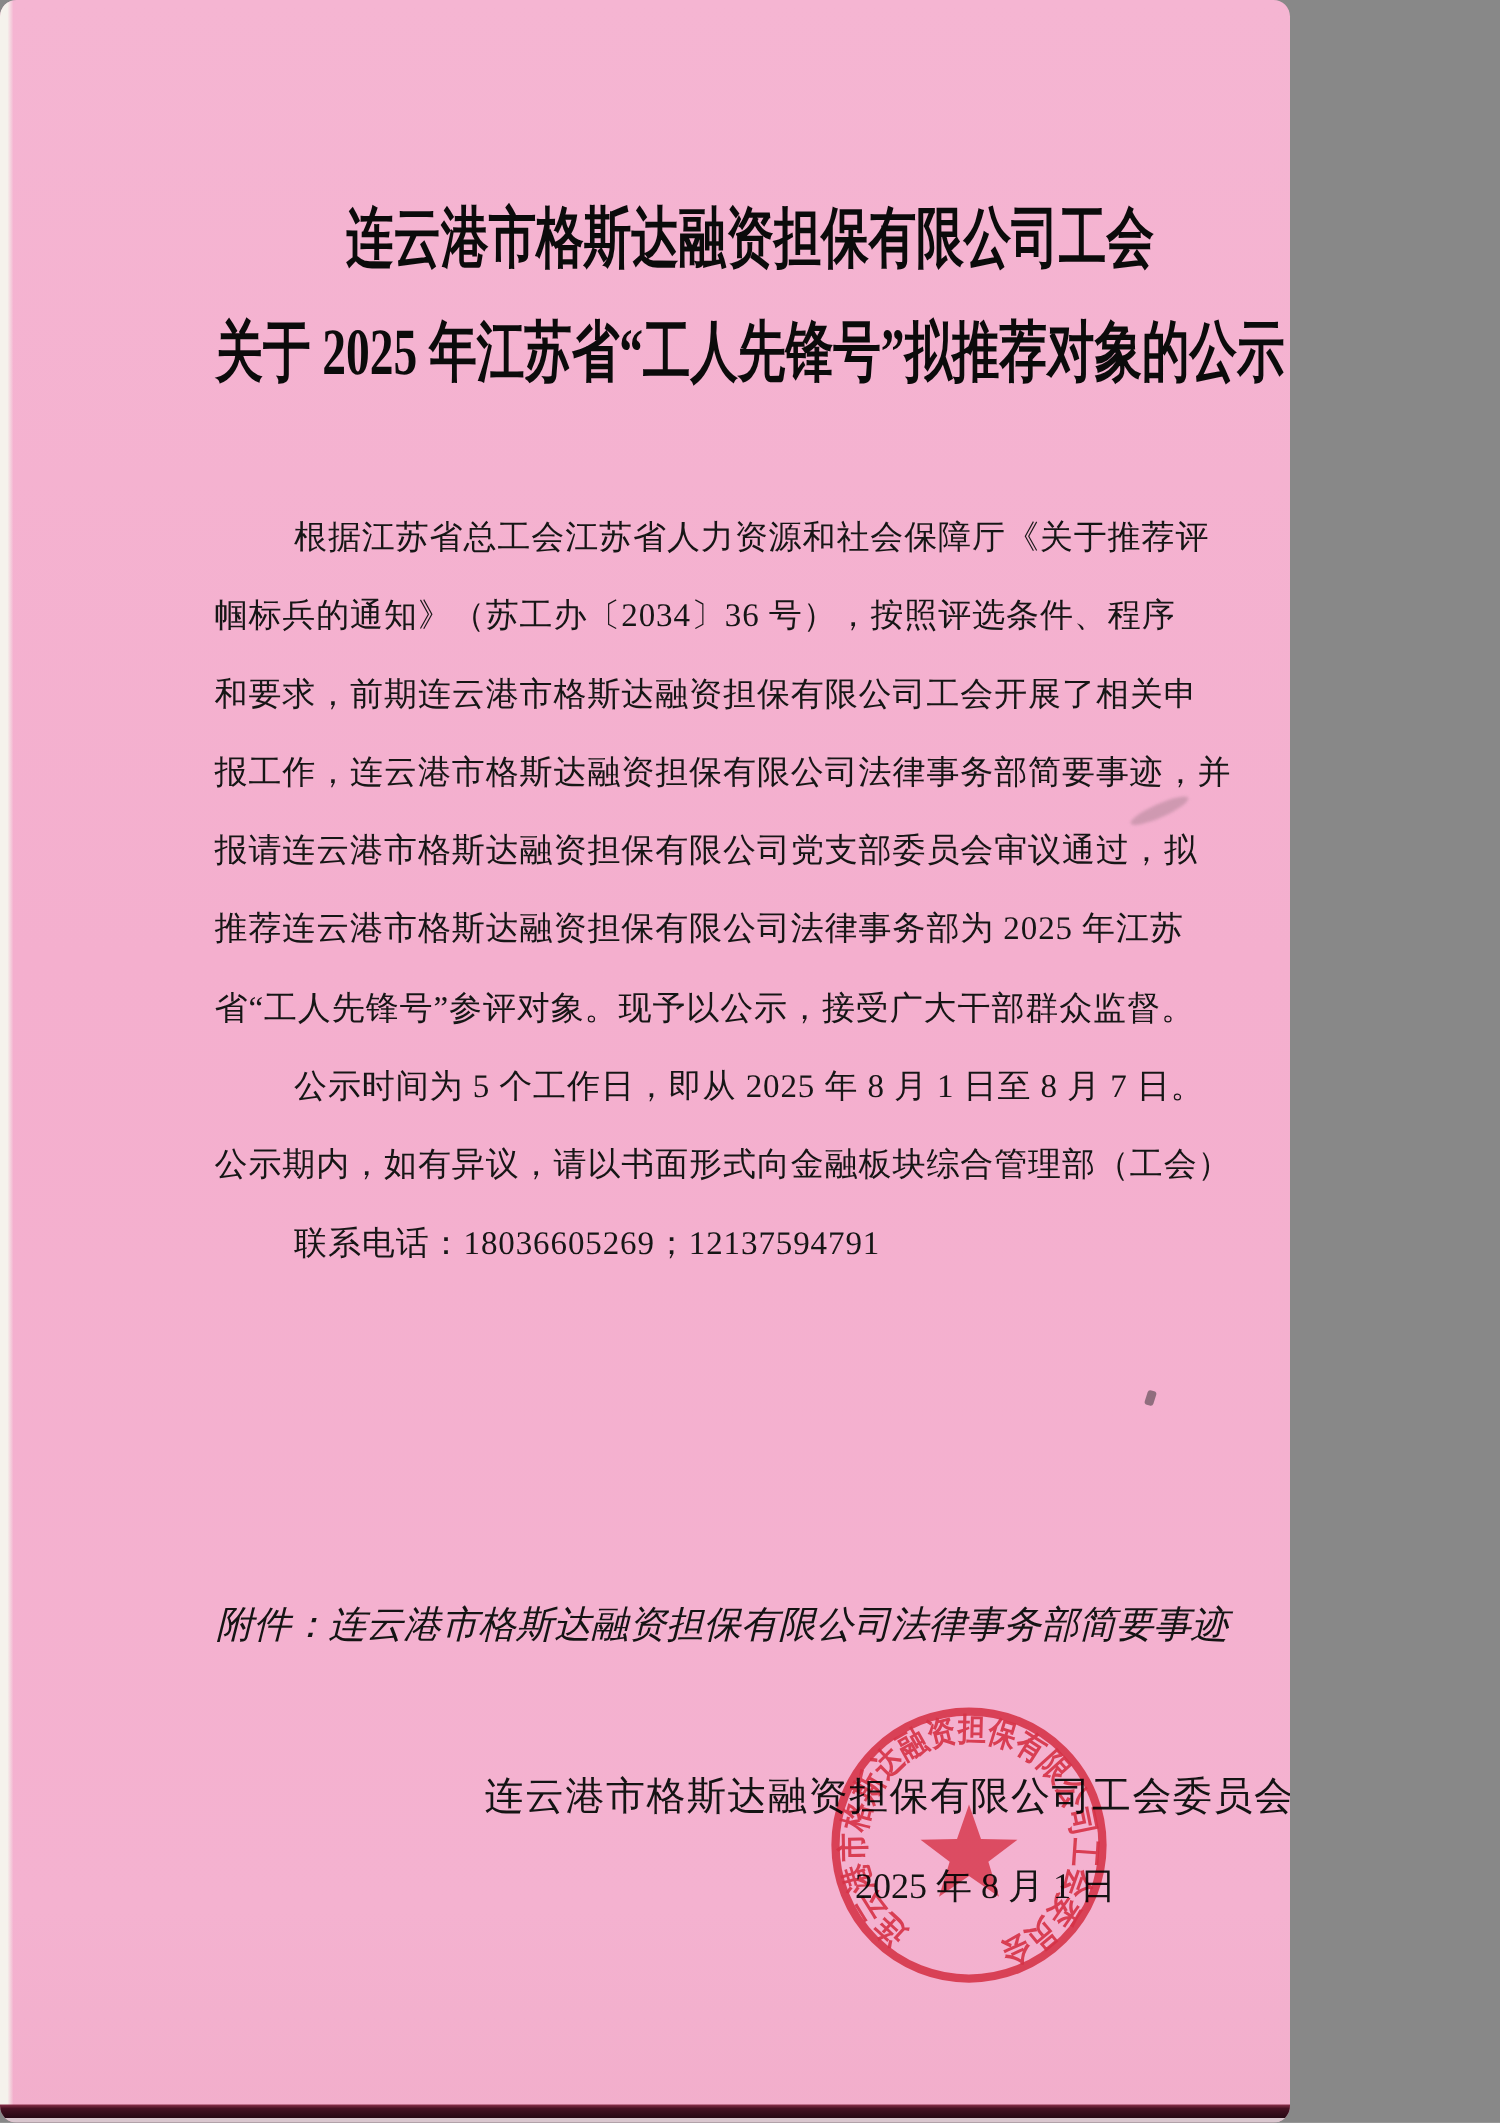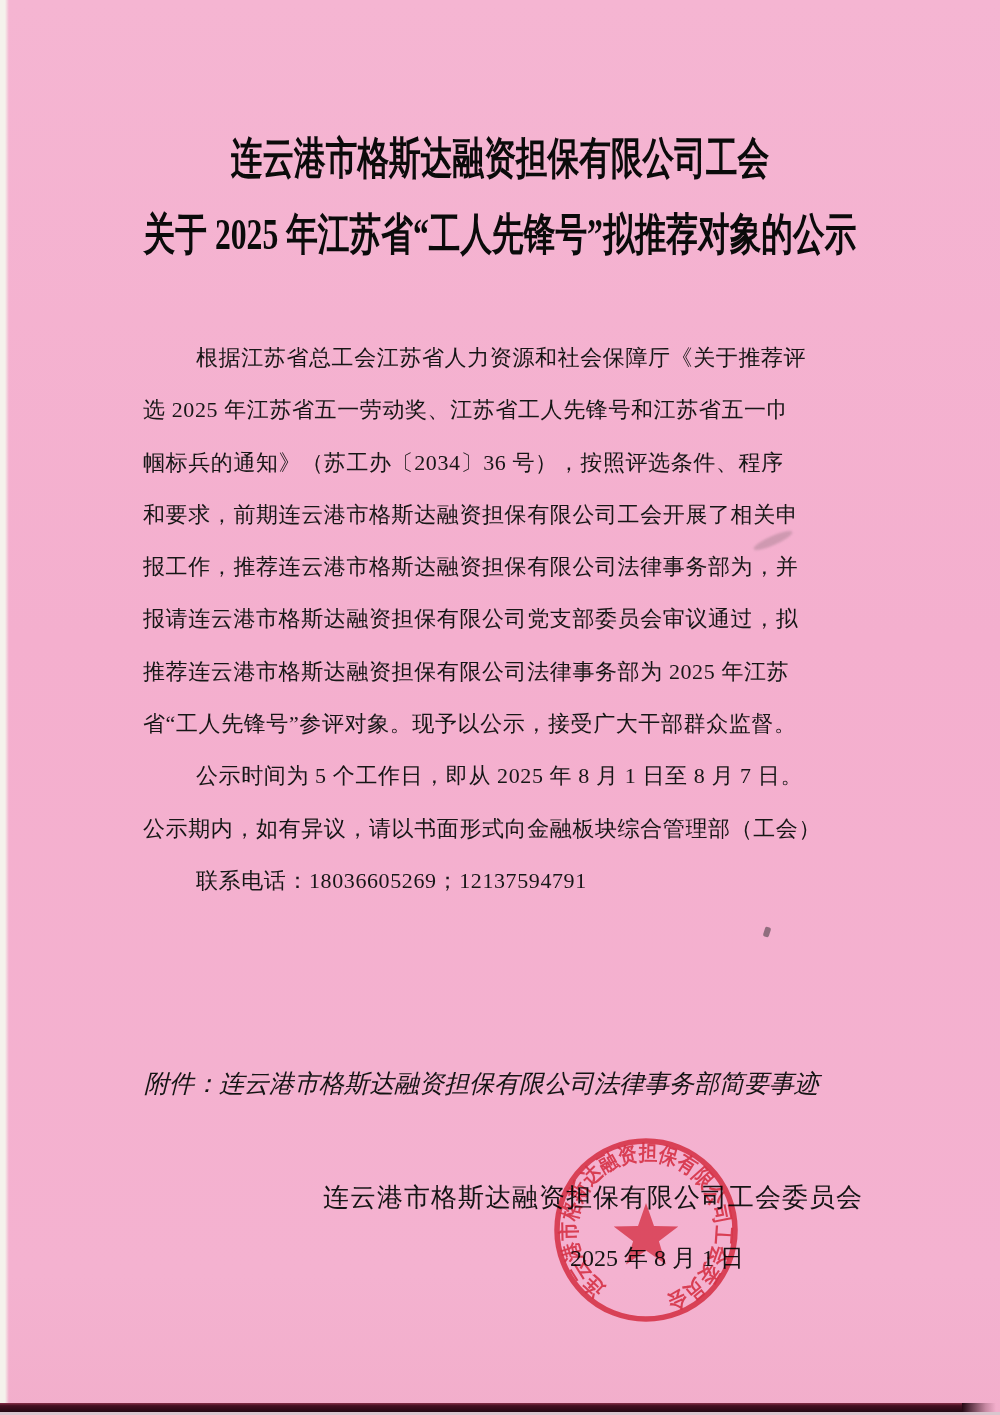--- a/index.html
+++ b/index.html
@@ -1,20 +1,21 @@
 <!DOCTYPE html>
 <html><head>
 <meta charset="utf-8">
 <style>
   html,body { margin:0; padding:0; background:#888; }
   .page {
-    position:relative; width:1000px; height:1415px; overflow:hidden;
+    position:relative; width:860px; height:1415px; overflow:hidden;
     background:linear-gradient(180deg,#f5b5d2 0%, #f4afce 45%, #f4b2d0 90%, #f2aecb 100%);
     font-family:"Liberation Serif","DejaVu Serif",serif;
     color:#1b1b1b;
+    border-radius:11px;
   }
   
   .edge-left { position:absolute; left:0; top:0; width:9px; height:1406px;
     background:linear-gradient(90deg,#f5f2ec 55%, rgba(245,242,236,0) 100%); }
   .bottom-band { position:absolute; left:0; top:1403px; width:962px; height:9px;
     background:linear-gradient(180deg,#8a2f4a 0%, #451122 30%, #260813 100%); }
   .bottom-band-fade { position:absolute; left:962px; top:1403px; width:34px; height:9px;
     background:linear-gradient(90deg,#260813 0%, rgba(70,25,40,.25) 70%, rgba(70,25,40,0) 100%); }
   .bottom-below { position:absolute; left:0; top:1412px; width:1000px; height:3px; background:#d9c6ce; }
 
@@ -50,24 +51,23 @@
 </head>
 <body>
 
 <div class="page">
 
   <div class="title title-1">连云港市格斯达融资担保有限公司工会</div>
   <div class="title title-2">关于 2025 年江苏省“工人先锋号”拟推荐对象的公示</div>
 
   <div class="body-block">
     <div class="ln indent">根据江苏省总工会江苏省人力资源和社会保障厅《关于推荐评</div>
-    <div class="ln">选 2025 年江苏省五一劳动奖、江苏省工人先锋号和江苏省五一巾</div>
     <div class="ln">帼标兵的通知》（苏工办〔2034〕36 号），按照评选条件、程序</div>
     <div class="ln">和要求，前期连云港市格斯达融资担保有限公司工会开展了相关申</div>
-    <div class="ln">报工作，推荐连云港市格斯达融资担保有限公司法律事务部为，并</div>
+    <div class="ln">报工作，连云港市格斯达融资担保有限公司法律事务部简要事迹，并</div>
     <div class="ln">报请连云港市格斯达融资担保有限公司党支部委员会审议通过，拟</div>
     <div class="ln">推荐连云港市格斯达融资担保有限公司法律事务部为 2025 年江苏</div>
     <div class="ln">省“工人先锋号”参评对象。现予以公示，接受广大干部群众监督。</div>
     <div class="ln indent">公示时间为 5 个工作日，即从 2025 年 8 月 1 日至 8 月 7 日。</div>
     <div class="ln">公示期内，如有异议，请以书面形式向金融板块综合管理部（工会）</div>
     <div class="ln indent">联系电话：18036605269；12137594791</div>
   </div>
 
   <div class="attachment">附件：连云港市格斯达融资担保有限公司法律事务部简要事迹</div>
 

